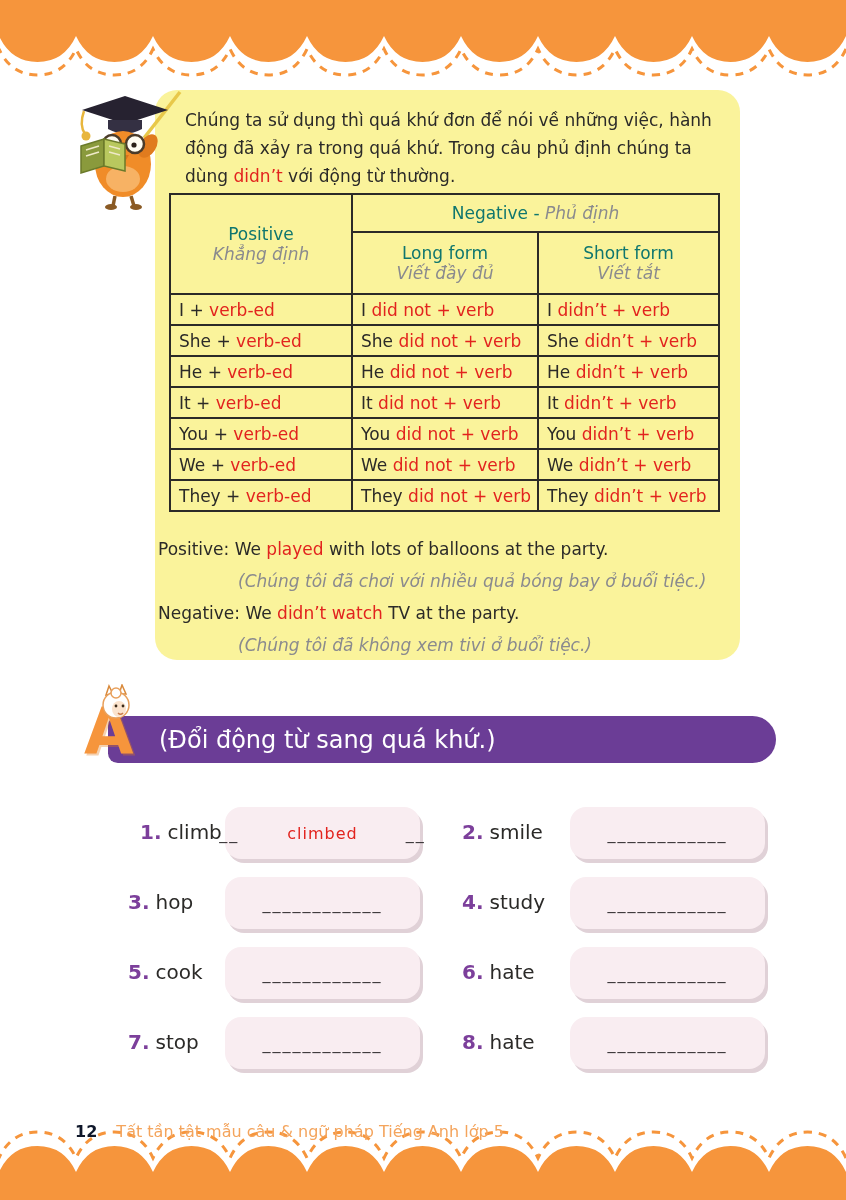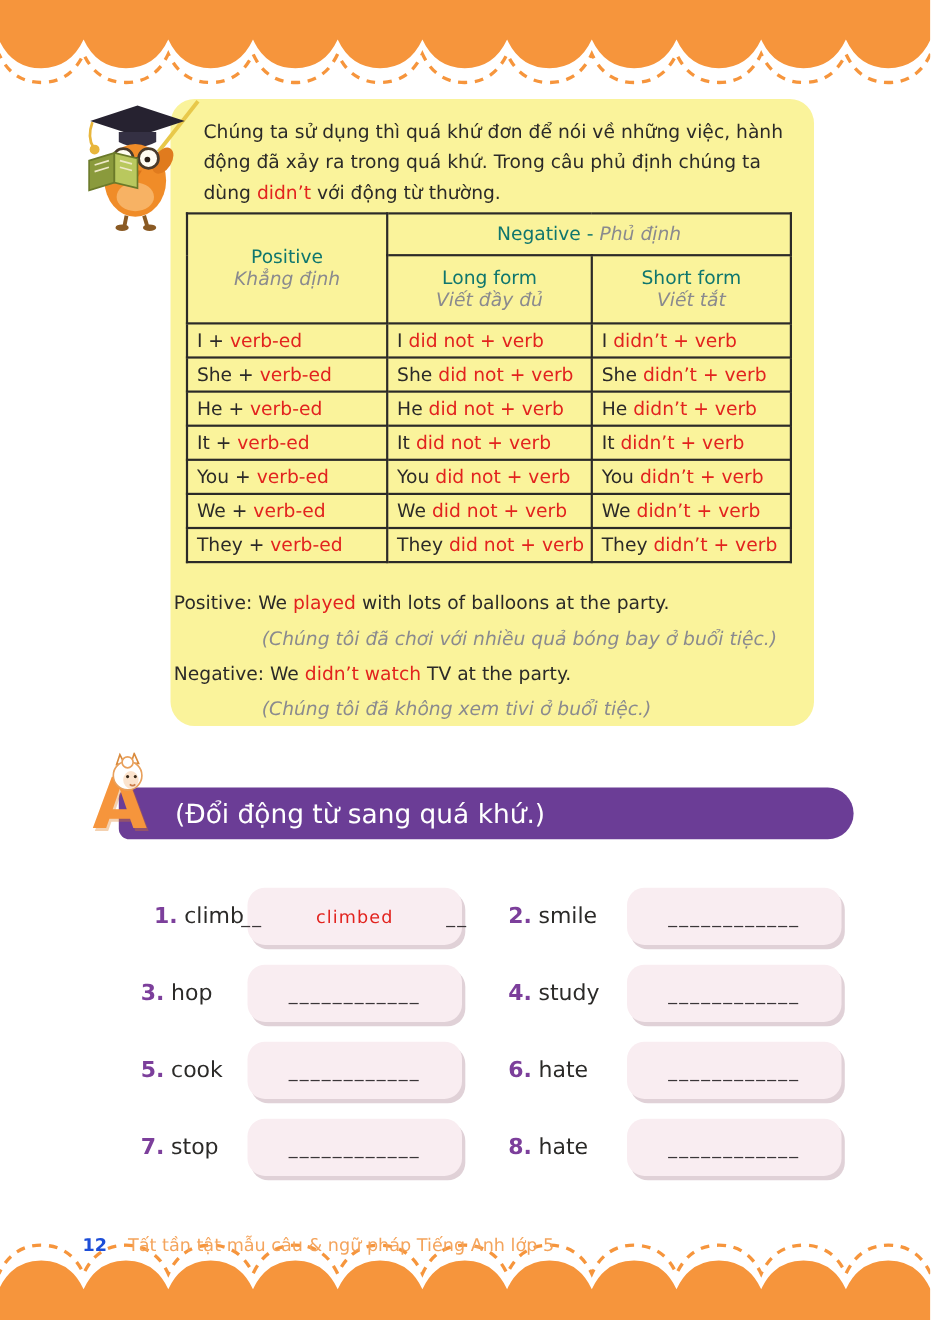--- a/index.html
+++ b/index.html
@@ -47,21 +47,21 @@
   
   .ex-label{position:absolute;font-size:20px;white-space:nowrap;z-index:1;}
   .ex-num{color:#7C3F9B;font-weight:bold;margin-right:6px;}
   .ex-box{position:absolute;width:195px;height:52px;background:#F9EDF1;border-radius:16px;
           box-shadow:3px 4px 0 rgba(199,172,183,.55);display:flex;align-items:center;
           justify-content:center;font-size:16px;color:#3A3638;letter-spacing:2px;z-index:1;}
   .ans-word{color:#E2231E;letter-spacing:1px;}
 
   
   .footer{position:absolute;left:75px;top:1122px;font-size:16px;z-index:3;white-space:nowrap;}
-  .page-num{color:#1d4ed8;font-weight:bold;margin-top:16px;}
+  .page-num{color:#0f172a;font-weight:bold;margin-top:16px;}
   .book-title{color:#F4A45C;margin-left:14px;}
 </style>
 </head>
 <body>
 
 <div class="page">
 
   <svg class="top-wave" width="846" height="80" viewBox="0 0 846 80">
     <path fill="#F6953C" d="M0,0 H846 V36 q-12,26 -38.5,26 q-26.5,0 -38.5,-26 q-12,26 -38.5,26 q-26.5,0 -38.5,-26 q-12,26 -38.5,26 q-26.5,0 -38.5,-26 q-12,26 -38.5,26 q-26.5,0 -38.5,-26 q-12,26 -38.5,26 q-26.5,0 -38.5,-26 q-12,26 -38.5,26 q-26.5,0 -38.5,-26 q-12,26 -38.5,26 q-26.5,0 -38.5,-26 q-12,26 -38.5,26 q-26.5,0 -38.5,-26 q-12,26 -38.5,26 q-26.5,0 -38.5,-26 q-12,26 -38.5,26 q-26.5,0 -38.5,-26 q-12,26 -38.5,26 q-26.5,0 -38.5,-26 Z"></path>
     <path fill="none" stroke="#F6953C" stroke-width="3" stroke-dasharray="8 7" d="M846,49 q-12,26 -38.5,26 q-26.5,0 -38.5,-26 q-12,26 -38.5,26 q-26.5,0 -38.5,-26 q-12,26 -38.5,26 q-26.5,0 -38.5,-26 q-12,26 -38.5,26 q-26.5,0 -38.5,-26 q-12,26 -38.5,26 q-26.5,0 -38.5,-26 q-12,26 -38.5,26 q-26.5,0 -38.5,-26 q-12,26 -38.5,26 q-26.5,0 -38.5,-26 q-12,26 -38.5,26 q-26.5,0 -38.5,-26 q-12,26 -38.5,26 q-26.5,0 -38.5,-26 q-12,26 -38.5,26 q-26.5,0 -38.5,-26 q-12,26 -38.5,26 q-26.5,0 -38.5,-26"></path>

